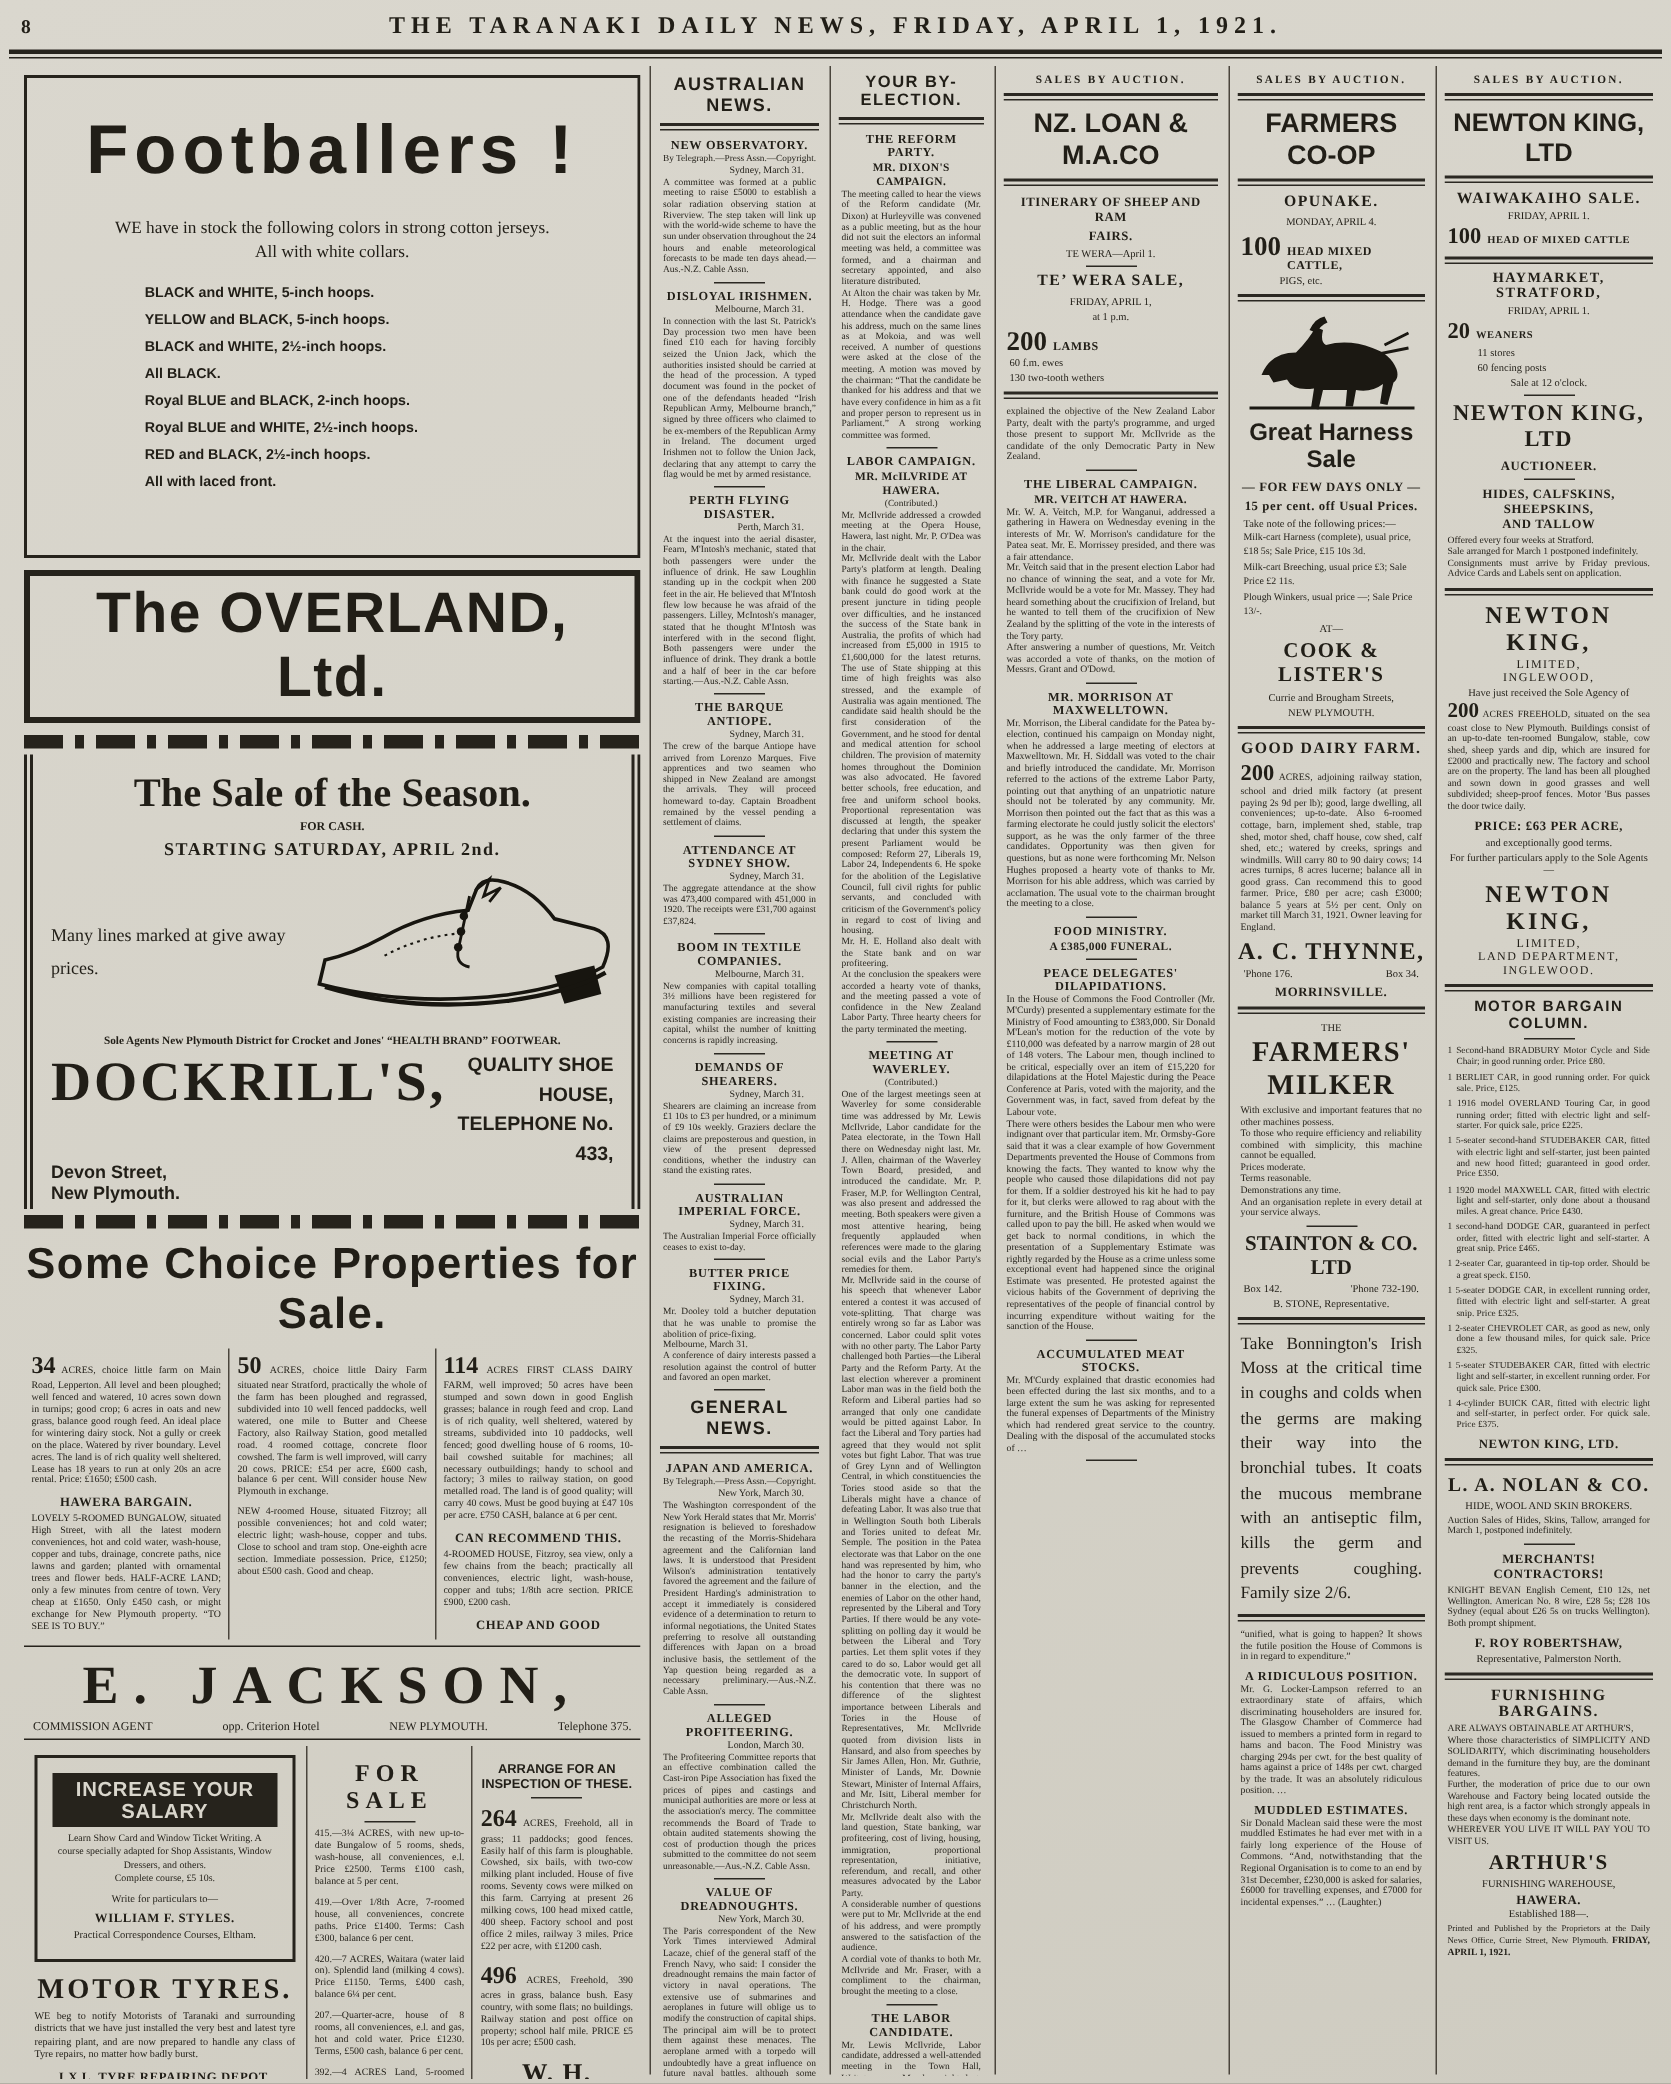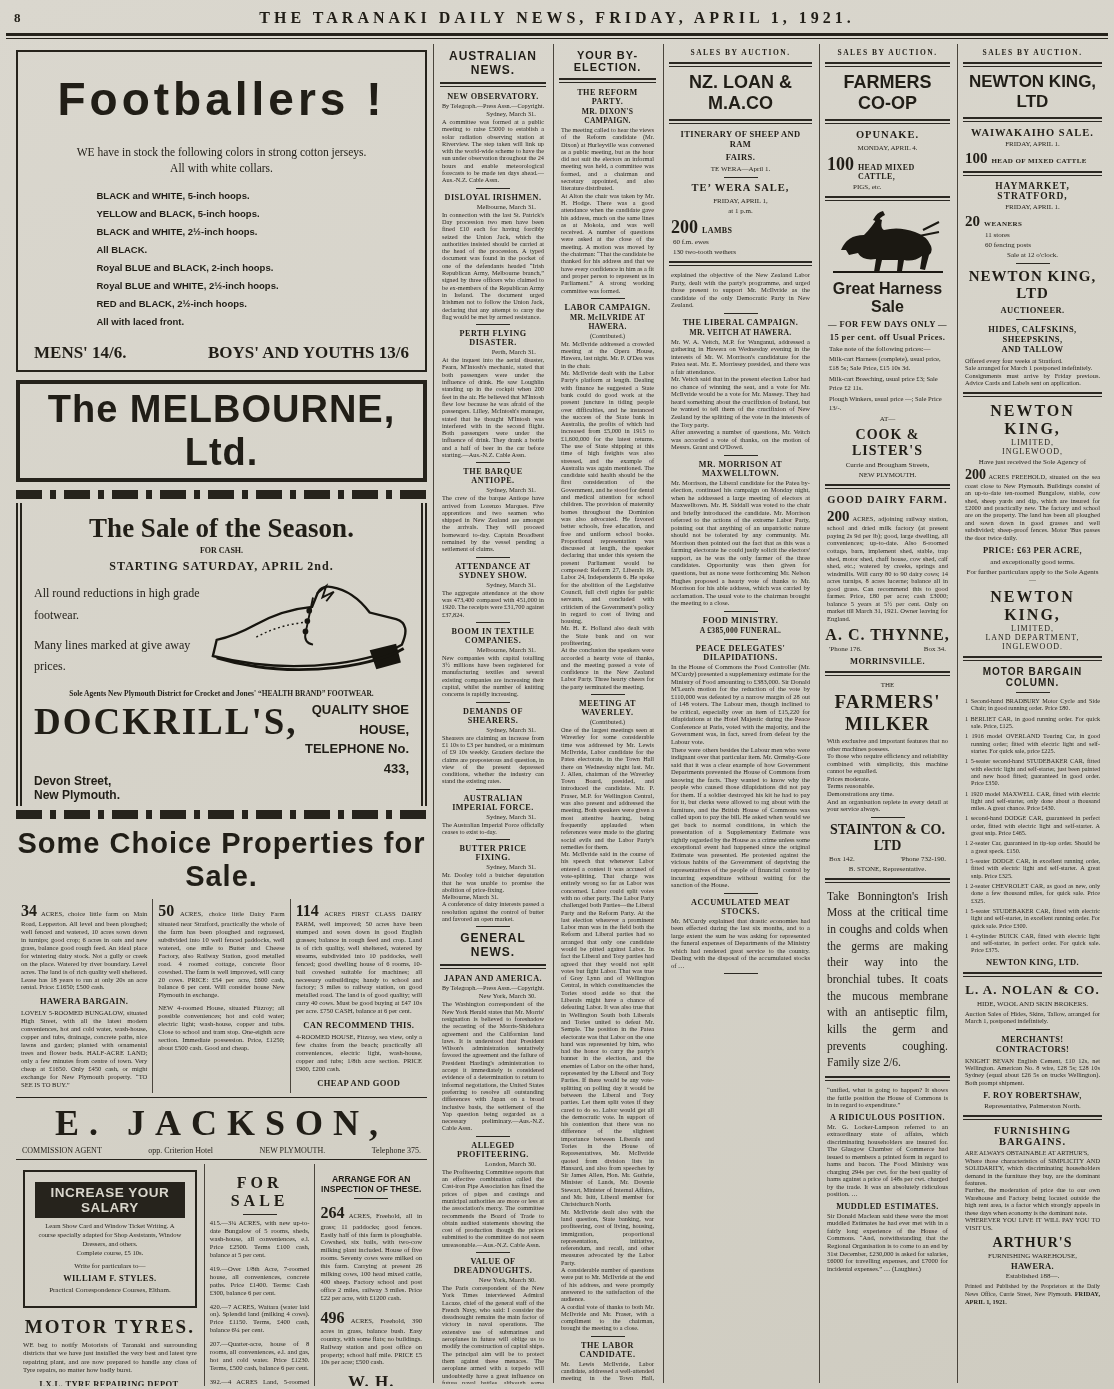--- a/index.html
+++ b/index.html
@@ -111,36 +111,31 @@
       <div class="fb-items">
           <div class="fb-item">BLACK and WHITE, 5-inch hoops.</div>
           <div class="fb-item">YELLOW and BLACK, 5-inch hoops.</div>
           <div class="fb-item">BLACK and WHITE, 2½-inch hoops.</div>
           <div class="fb-item">All BLACK.</div>
           <div class="fb-item">Royal BLUE and BLACK, 2-inch hoops.</div>
           <div class="fb-item">Royal BLUE and WHITE, 2½-inch hoops.</div>
           <div class="fb-item">RED and BLACK, 2½-inch hoops.</div>
           <div class="fb-item">All with laced front.</div>
         </div>
-      <div class="fb-prices">
-        <span>MENS'  14/6.</span>
-        <span>BOYS' AND YOUTHS 13/6</span>
-      </div>
-    </div>
-
-    <div class="melb">The MELBOURNE, Ltd.</div>
+    </div>
+
+    <div class="melb">The OVERLAND, Ltd.</div>
 
     <div class="deco"></div>
     <div class="season">
       <div class="ss-title">The Sale of the Season.</div>
       <div class="ss-sub1">FOR CASH.</div>
       <div class="ss-sub2">STARTING SATURDAY, APRIL 2nd.</div>
       <div class="ss-row">
         <div class="ss-copy">
-          <div>All round reductions in high grade footwear.</div>
           <div style="margin-top:8px">Many lines marked at give away prices.</div>
         </div>
         <svg width="200" height="105" viewBox="0 0 210 110">
           <path d="M202 70 q10 -22 -6 -27 l-28 -7 q-17 -23 -40 -27 q-11 -2 -15 6 l-6 15 q-32 3 -60 19 q-22 12 -41 16 l-4 17 q62 16 130 8 q46 -6 70 -20 z" fill="none" stroke="#17150f" stroke-width="2.5"></path>
           <path d="M168 76 l28 -7 5 20 -26 7 z" fill="#17150f"></path>
           <path d="M6 84 q60 18 128 10 q46 -6 70 -20" fill="none" stroke="#17150f" stroke-width="3"></path>
           <path d="M108 20 l-8 38 q-2 10 8 12" fill="none" stroke="#17150f" stroke-width="2"></path>
           <circle cx="104" cy="34" r="3" fill="#17150f"></circle>
             <circle cx="102" cy="45" r="3" fill="#17150f"></circle>
           <circle cx="100" cy="56" r="3" fill="#17150f"></circle>

